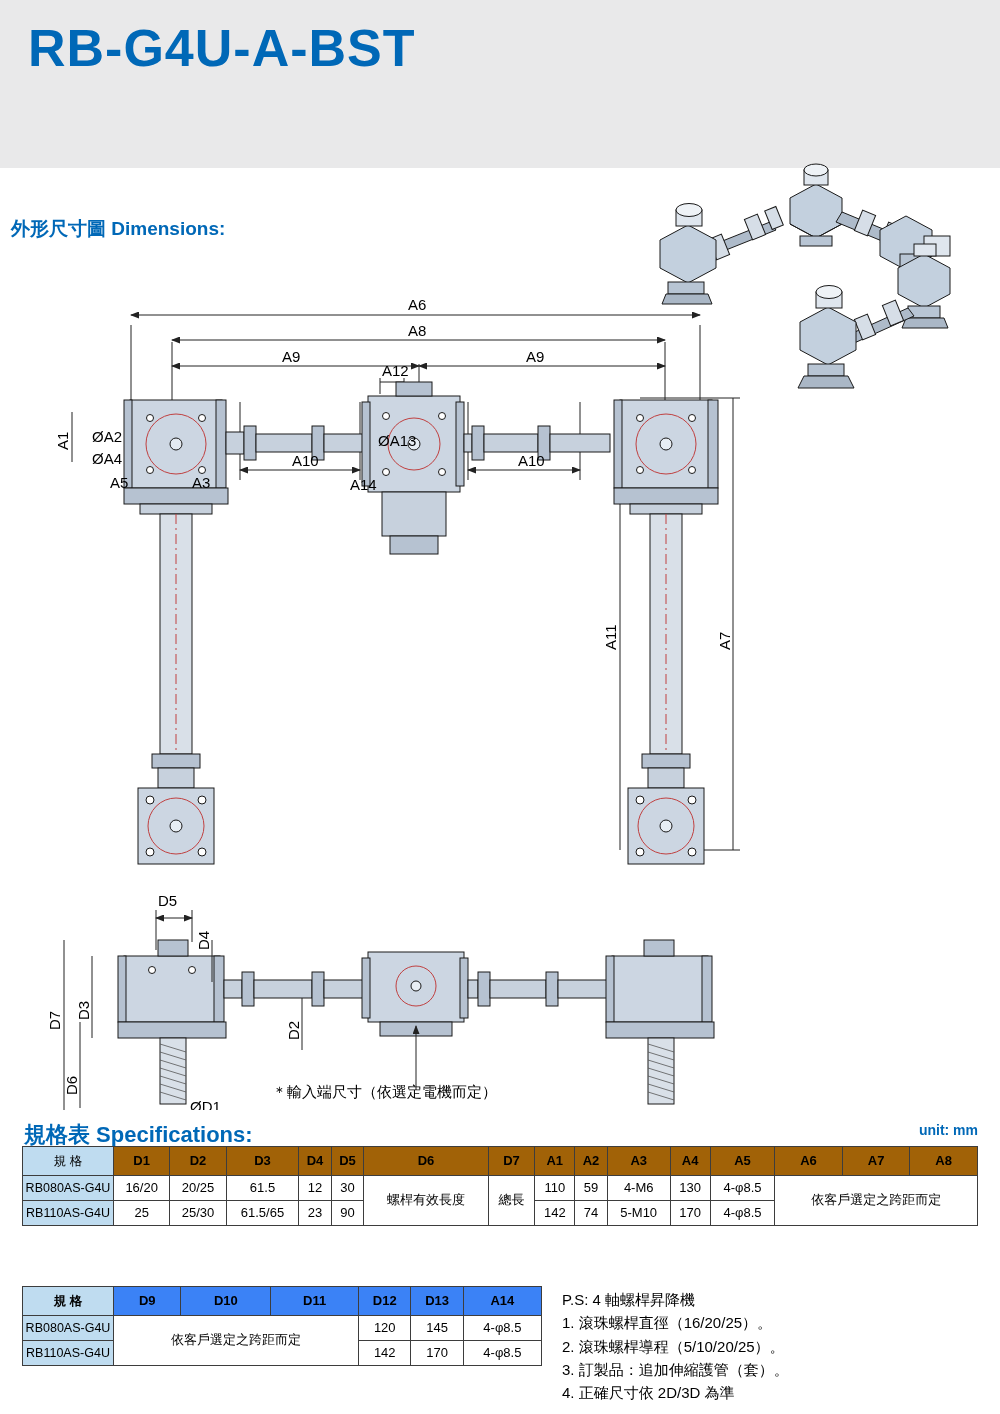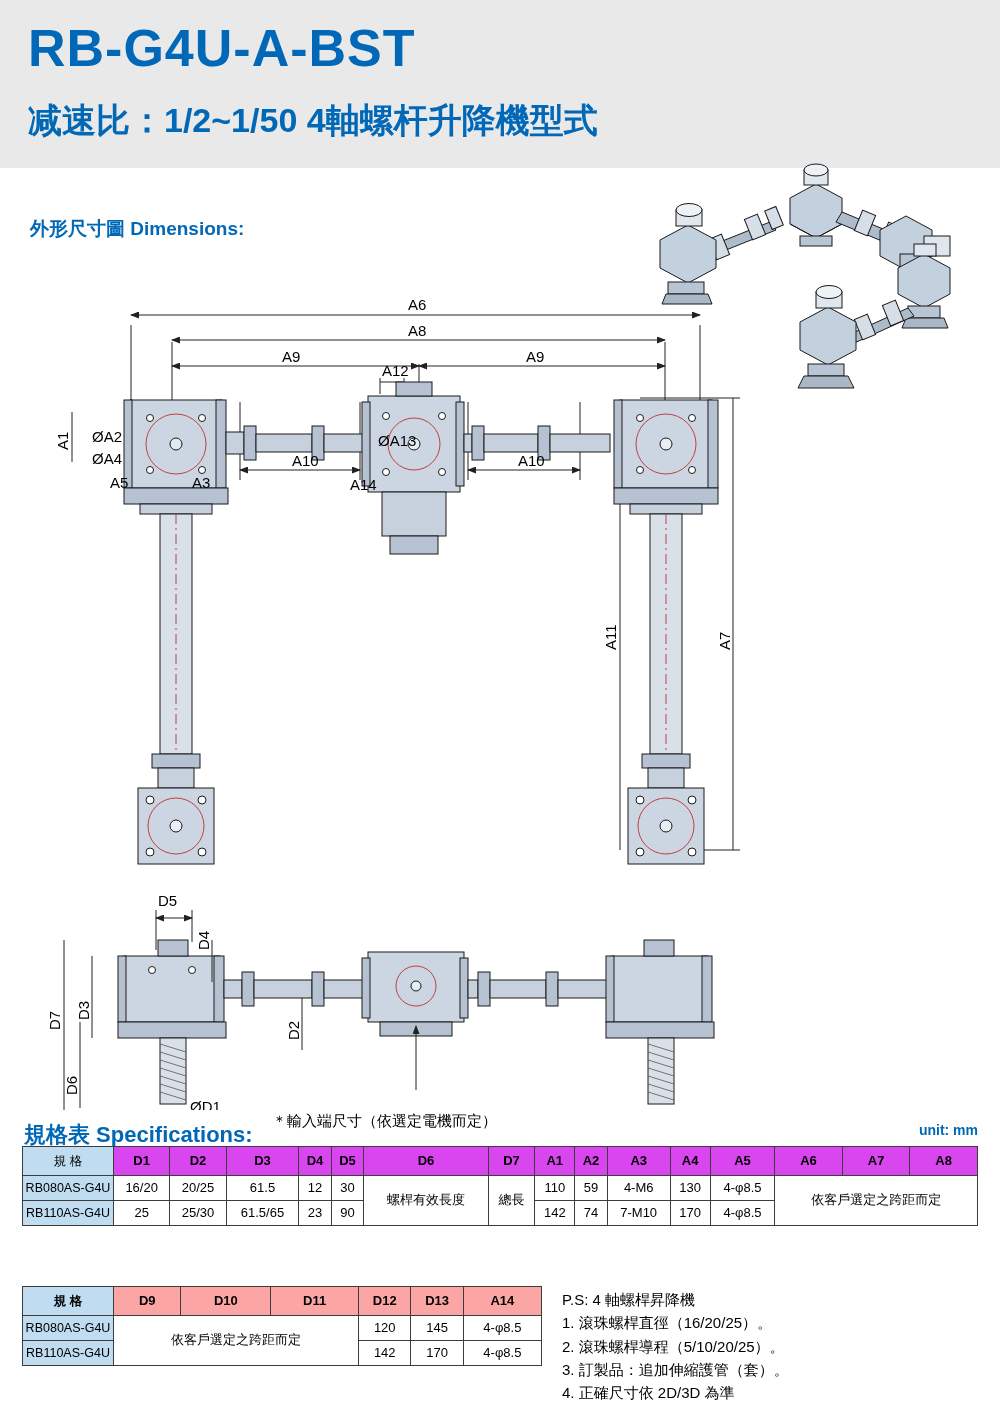--- a/index.html
+++ b/index.html
@@ -25,21 +25,21 @@
     font-family:"Liberation Sans", sans-serif;
   }
   .header .subtitle{
     position:absolute;left:28px;top:98px;
     font-size:34px;font-weight:bold;color:#0068b7;
     letter-spacing:0px;
   }
 
   
   .sec-dim{
-    position:absolute;left:30px;top:216px;
+    position:absolute;left:11px;top:216px;
     font-size:19px;font-weight:bold;color:#0068b7;
   }
   .sec-spec{
     position:absolute;left:24px;top:1120px;
     font-size:22px;font-weight:bold;color:#0068b7;
   }
   .unit-note{
     position:absolute;right:22px;top:1122px;
     font-size:14px;color:#0068b7;font-weight:bold;
   }
@@ -59,59 +59,57 @@
   }
   .spec-table td,.spec-table th{
     border:1px solid #3d3d3d;
     text-align:center;vertical-align:middle;
     padding:1px 2px;
     height:22px;
     color:#000;
     line-height:1.15;
   }
   .spec-table th{
-    background:#d946ef;font-weight:bold;height:26px;
+    background:#a16207;font-weight:bold;height:26px;
   }
   .spec-table .namecol{
     background:#bfdcf0;font-weight:normal;width:86px;
     font-size:12.5px;
   }
 
   .spec-table2{
     position:absolute;left:22px;top:1286px;
     width:520px;font-size:13px;
   }
   .spec-table2 td,.spec-table2 th{
     border:1px solid #3d3d3d;
     text-align:center;vertical-align:middle;
     padding:1px 2px;height:22px;line-height:1.15;
   }
-  .spec-table2 th{background:#fca5a5;font-weight:bold;height:26px;}
+  .spec-table2 th{background:#3b82f6;font-weight:bold;height:26px;}
   .spec-table2 .namecol{background:#bfdcf0;width:86px;font-size:12.5px;}
 
   .notes{
     position:absolute;left:562px;top:1288px;
     font-size:15px;line-height:1.55;
   }
   .notes div{white-space:nowrap;}
 
   .input-note{
     position:absolute;left:272px;top:1083px;
     font-size:15px;
-    margin-top:29px;
   }
 </style>
 </head>
 <body>
 
 <div class="page">
 
   <div class="header">
     <div class="title">RB-G4U-A-BST</div>
-    <div class="subtitle">减速比：1/2~1/50  4軸螺杆升降機型式</div>
   </div>
 
   <div class="sec-dim">外形尺寸圖 Dimensions:</div>
 
   <div class="drawing">
     <svg width="1000" height="960" viewBox="0 0 1000 960" xmlns="http://www.w3.org/2000/svg">
       <defs>
         <marker id="arr" markerWidth="9" markerHeight="7" refX="8" refY="3.5" orient="auto">
           <polygon points="0 0, 9 3.5, 0 7" fill="#222"></polygon>
         </marker>
@@ -452,21 +450,21 @@
     </tr>
     <tr>
       <td class="namecol">RB110AS-G4U</td>
       <td>25</td>
       <td>25/30</td>
       <td>61.5/65</td>
       <td>23</td>
       <td>90</td>
       <td>142</td>
       <td>74</td>
-      <td>7-M10</td>
+      <td>5-M10</td>
       <td>170</td>
       <td>4-φ8.5</td>
     </tr>
   </tbody>
     </table>
 
   <table class="spec-table2">
     <tbody>
         <tr>
       <th class="namecol">規  格</th>

